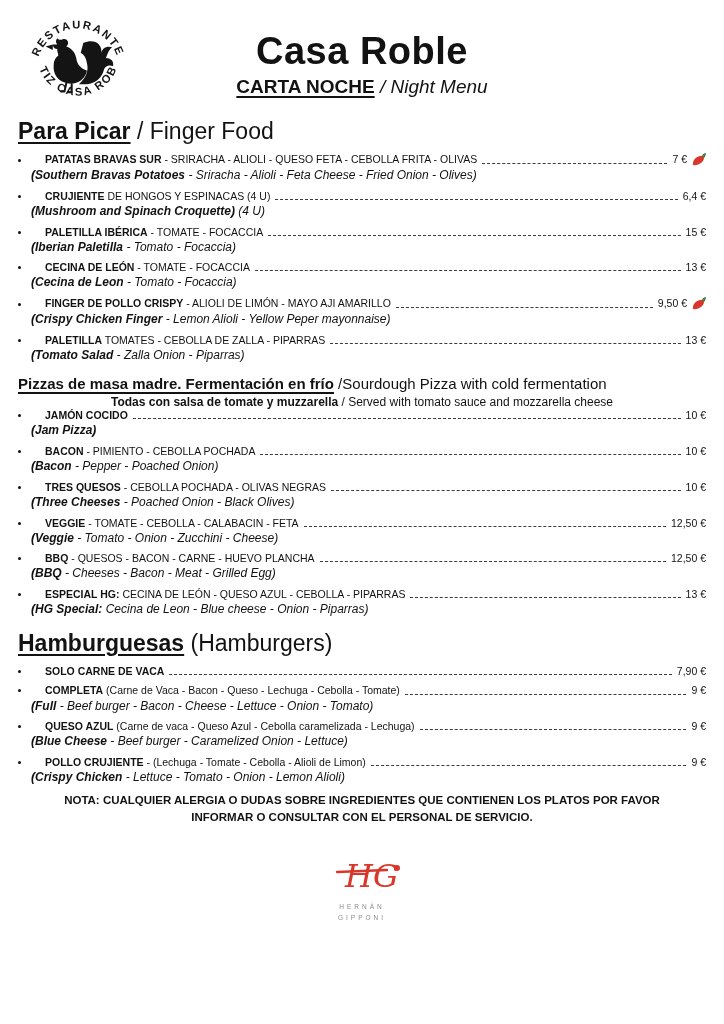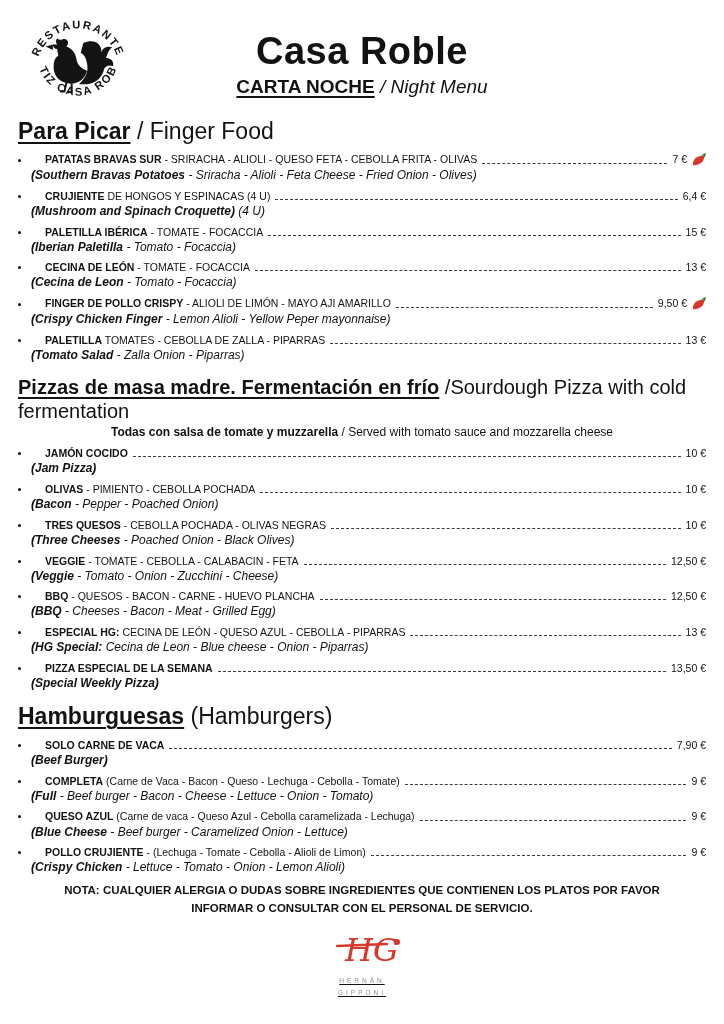--- a/index.html
+++ b/index.html
@@ -16,24 +16,24 @@
   .arc-text { font-family:"Liberation Sans",sans-serif; font-weight:bold; font-size:12.5px; letter-spacing:2px; fill:#141414; }
   .title { text-align:center; font-size:38px; font-weight:bold; letter-spacing:.5px; margin-top:18px; line-height:1.15; }
   .menu-label { text-align:center; font-size:19px; margin-top:2px; }
   .menu-label .es { font-weight:bold; text-decoration:underline; text-decoration-thickness:2px; text-underline-offset:3px; }
   .menu-label .en { font-style:italic; }
 
   
   h2 { font-weight:normal; line-height:1.2; }
   h2 .h-es { font-weight:bold; text-decoration:underline; text-decoration-thickness:2px; text-underline-offset:3px; }
   h2.s1 { font-size:23px; margin:20px 0 8px 2px; }
-  h2.s2 { font-size:20px; margin:12px 0 2px 2px; }
+  h2.s2 { font-size:15px; margin:12px 0 2px 2px; }
   h2.s3 { font-size:23px; margin:12px 0 8px 2px; }
   h2.s3 .h-en { }
-  .subheading { text-align:center; font-size:12px; margin:0 0 8px; }
+  .subheading { text-align:center; font-size:12px; margin:0 0 0; }
   .subheading .sub-es { font-weight:bold; }
 
   
   .items { margin:0 2px; }
   .item { margin-bottom:6px; }
   .line { display:flex; align-items:baseline; font-size:10.5px; line-height:1.25; }
   .bullet { flex:0 0 auto; width:3px; height:3px; border-radius:50%; background:#111; margin-right:8px; align-self:center; }
   .nm { white-space:nowrap;padding-left:16px; }
   .nm-b { font-weight:bold; }
   .leader { flex:1 1 auto; min-width:12px; margin:0 5px; border-bottom:1px dashed #3c3c3c; align-self:flex-end; height:1px; margin-bottom:3px; }
@@ -41,21 +41,21 @@
   .chili { flex:0 0 auto; margin-left:4px; align-self:center; line-height:0; }
   .desc { font-size:12px; font-style:italic; margin:1px 0 0 13px; line-height:1.3; }
   .d-b { font-weight:bold; }
 
   
   .note { max-width:648px; margin:2px auto 0; text-align:center; }
   .note-es { font-weight:bold; font-size:11.5px; line-height:1.55; }
   .note-en { font-style:italic; font-size:11.5px; line-height:1.5; margin-top:5px; }
 
   
-  .footer { margin-top:8px; text-align:center;text-decoration:underline; }
+  .footer { margin-top:24px; text-align:center; }
   .hg-svg { display:block; margin:0 auto; }
   .brand { font-size:6.5px; letter-spacing:3px; color:#8d8d8d; line-height:1.7; margin-top:2px; }
 </style>
 </head>
 <body>
 
 <div class="page">
 
   <div class="logo">
     <svg viewBox="0 0 120 120">
@@ -173,21 +173,21 @@
         <span class="nm"><span class="nm-b">JAMÓN COCIDO</span><span class="nm-r"></span></span>
         <span class="leader"></span>
         <span class="price">10 €</span>
       </div>
       <div class="desc"><span class="d-b">(Jam Pizza)</span><span class="d-r"></span></div>
     </div>
 
     <div class="item">
       <div class="line">
         <span class="bullet"></span>
-        <span class="nm"><span class="nm-b">OLIVAS</span><span class="nm-r"> - PIMIENTO - CEBOLLA POCHADA</span></span>
+        <span class="nm"><span class="nm-b">BACON</span><span class="nm-r"> - PIMIENTO - CEBOLLA POCHADA</span></span>
         <span class="leader"></span>
         <span class="price">10 €</span>
       </div>
       <div class="desc"><span class="d-b">(Bacon</span><span class="d-r"> - Pepper - Poached Onion)</span></div>
     </div>
 
     <div class="item">
       <div class="line">
         <span class="bullet"></span>
         <span class="nm"><span class="nm-b">TRES QUESOS</span><span class="nm-r"> - CEBOLLA POCHADA - OLIVAS NEGRAS</span></span>
@@ -220,45 +220,35 @@
     <div class="item">
       <div class="line">
         <span class="bullet"></span>
         <span class="nm"><span class="nm-b">ESPECIAL HG:</span><span class="nm-r"> CECINA DE LEÓN - QUESO AZUL - CEBOLLA - PIPARRAS</span></span>
         <span class="leader"></span>
         <span class="price">13 €</span>
       </div>
       <div class="desc"><span class="d-b">(HG Special:</span><span class="d-r"> Cecina de Leon - Blue cheese - Onion - Piparras)</span></div>
     </div>
 
-    <div class="item">
-      <div class="line">
-        <span class="bullet"></span>
-        <span class="nm"><span class="nm-b">PIZZA ESPECIAL DE LA SEMANA</span><span class="nm-r"></span></span>
-        <span class="leader"></span>
-        <span class="price">13,50 €</span>
-      </div>
-      <div class="desc"><span class="d-b">(Special Weekly Pizza)</span><span class="d-r"></span></div>
-    </div>
 
   </div>
 
   <h2 class="s3">
     <span class="h-es">Hamburguesas</span><span class="h-en"> (Hamburgers)</span>
   </h2>
   <div class="items">
 
     <div class="item">
       <div class="line">
         <span class="bullet"></span>
         <span class="nm"><span class="nm-b">SOLO CARNE DE VACA</span><span class="nm-r"></span></span>
         <span class="leader"></span>
         <span class="price">7,90 €</span>
       </div>
-      <div class="desc"><span class="d-b">(Beef Burger)</span><span class="d-r"></span></div>
     </div>
 
     <div class="item">
       <div class="line">
         <span class="bullet"></span>
         <span class="nm"><span class="nm-b">COMPLETA</span><span class="nm-r"> (Carne de Vaca - Bacon - Queso - Lechuga - Cebolla - Tomate)</span></span>
         <span class="leader"></span>
         <span class="price">9 €</span>
       </div>
       <div class="desc"><span class="d-b">(Full</span><span class="d-r"> - Beef burger - Bacon - Cheese - Lettuce - Onion - Tomato)</span></div>

